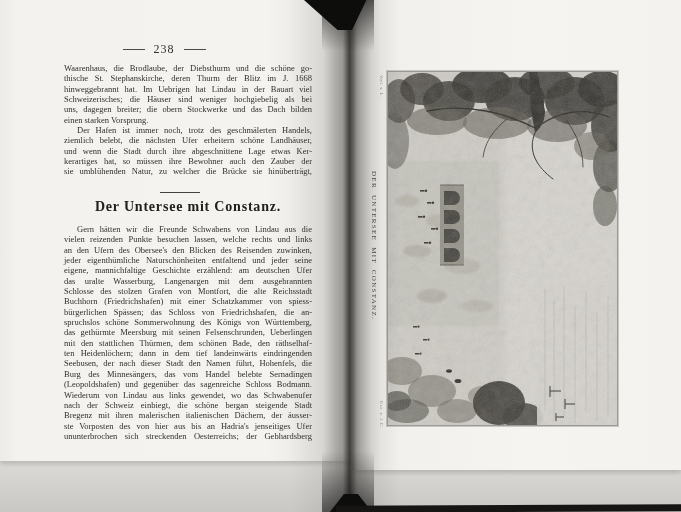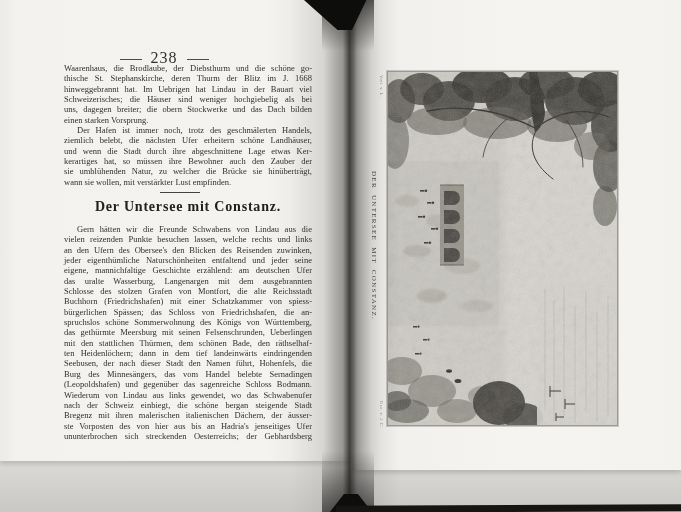--- a/index.html
+++ b/index.html
@@ -39,21 +39,21 @@
     position:absolute;left:326px;top:494px;width:56px;height:18px;background:#0d0d0c;
     clip-path:polygon(32% 0,57% 0,82% 100%,7% 100%);
   }
   .board-edge{
     position:absolute;left:336px;top:505px;width:345px;height:7px;background:#161514;
     transform:rotate(-.25deg);
   }
   
   .folio-row{
     position:absolute;left:64px;top:42px;width:200px;text-align:center;
-    color:#33312e;font-size:16px;letter-spacing:1px;white-space:nowrap;margin-top:7px;
+    color:#33312e;font-size:12px;letter-spacing:1px;white-space:nowrap;
   }
   .folio-dash{display:inline-block;width:22px;height:1px;background:#4e4c49;vertical-align:3px;margin:0 9px;}
   .textblock{position:absolute;left:64px;width:248px;color:#322f2c;}
   .tb-1{top:63px;}
   .tb-2{top:224px;}
   .line{
     width:248px;height:10.35px;line-height:10.35px;font-size:8.5px;
     text-align:justify;text-align-last:justify;white-space:nowrap;overflow:visible;
   }
   .line.last{text-align-last:left;font-family:Liberation Serif, serif;}
@@ -97,21 +97,20 @@
           <div class="line">Schweizerisches; die Häuser sind weniger hochgiebelig als bei</div>
           <div class="line">uns, dagegen breiter; die obern Stockwerke und das Dach bilden</div>
           <div class="line last">einen starken Vorsprung.</div>
         </div>
         <div>
           <div class="line indent">Der Hafen ist immer noch, trotz des geschmälerten Handels,</div>
           <div class="line">ziemlich belebt, die nächsten Ufer erheitern schöne Landhäuser,</div>
           <div class="line">und wenn die Stadt durch ihre abgeschnittene Lage etwas Ker-</div>
           <div class="line">kerartiges hat, so müssen ihre Bewohner auch den Zauber der</div>
           <div class="line">sie umblühenden Natur, zu welcher die Brücke sie hinüberträgt,</div>
-          <div class="line last">wann sie wollen, mit verstärkter Lust empfinden.</div>
         </div>
       </div>
 
     <div class="divider"></div>
     <div class="heading">Der Untersee mit Constanz.</div>
 
     <div class="textblock tb-2">
         <div>
           <div class="line indent">Gern hätten wir die Freunde Schwabens von Lindau aus die</div>
           <div class="line">vielen reizenden Punkte besuchen lassen, welche rechts und links</div>

